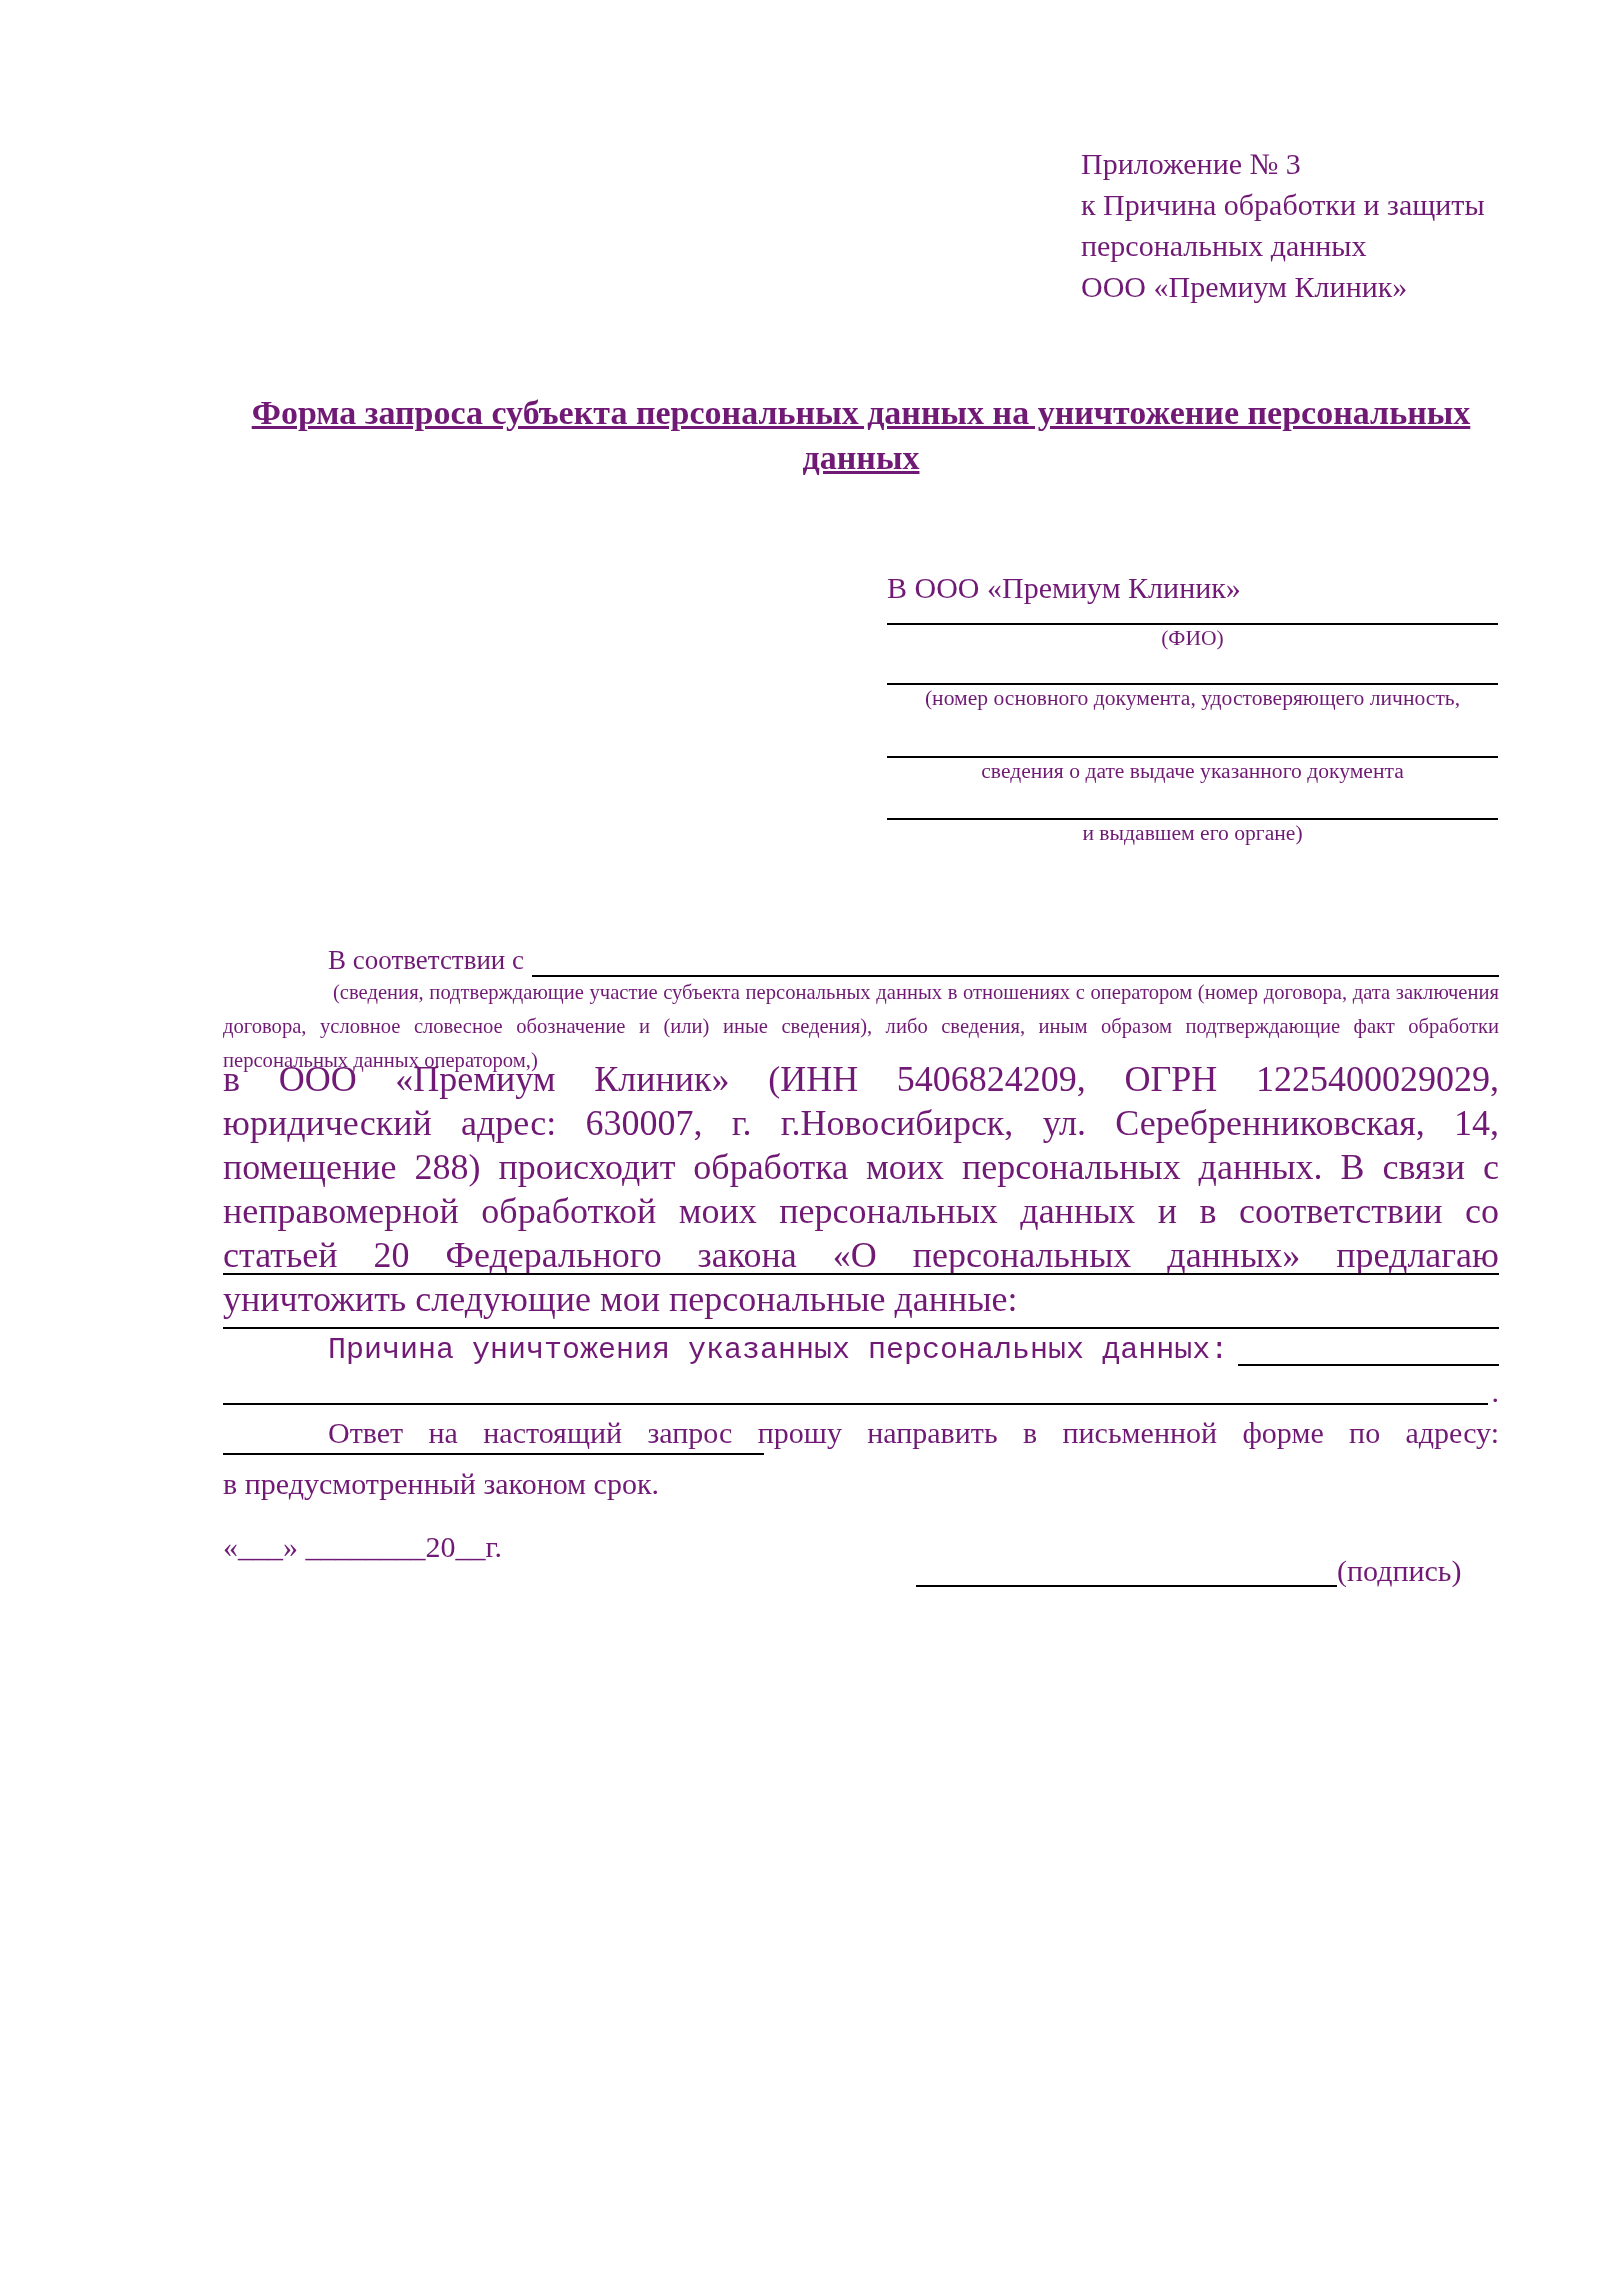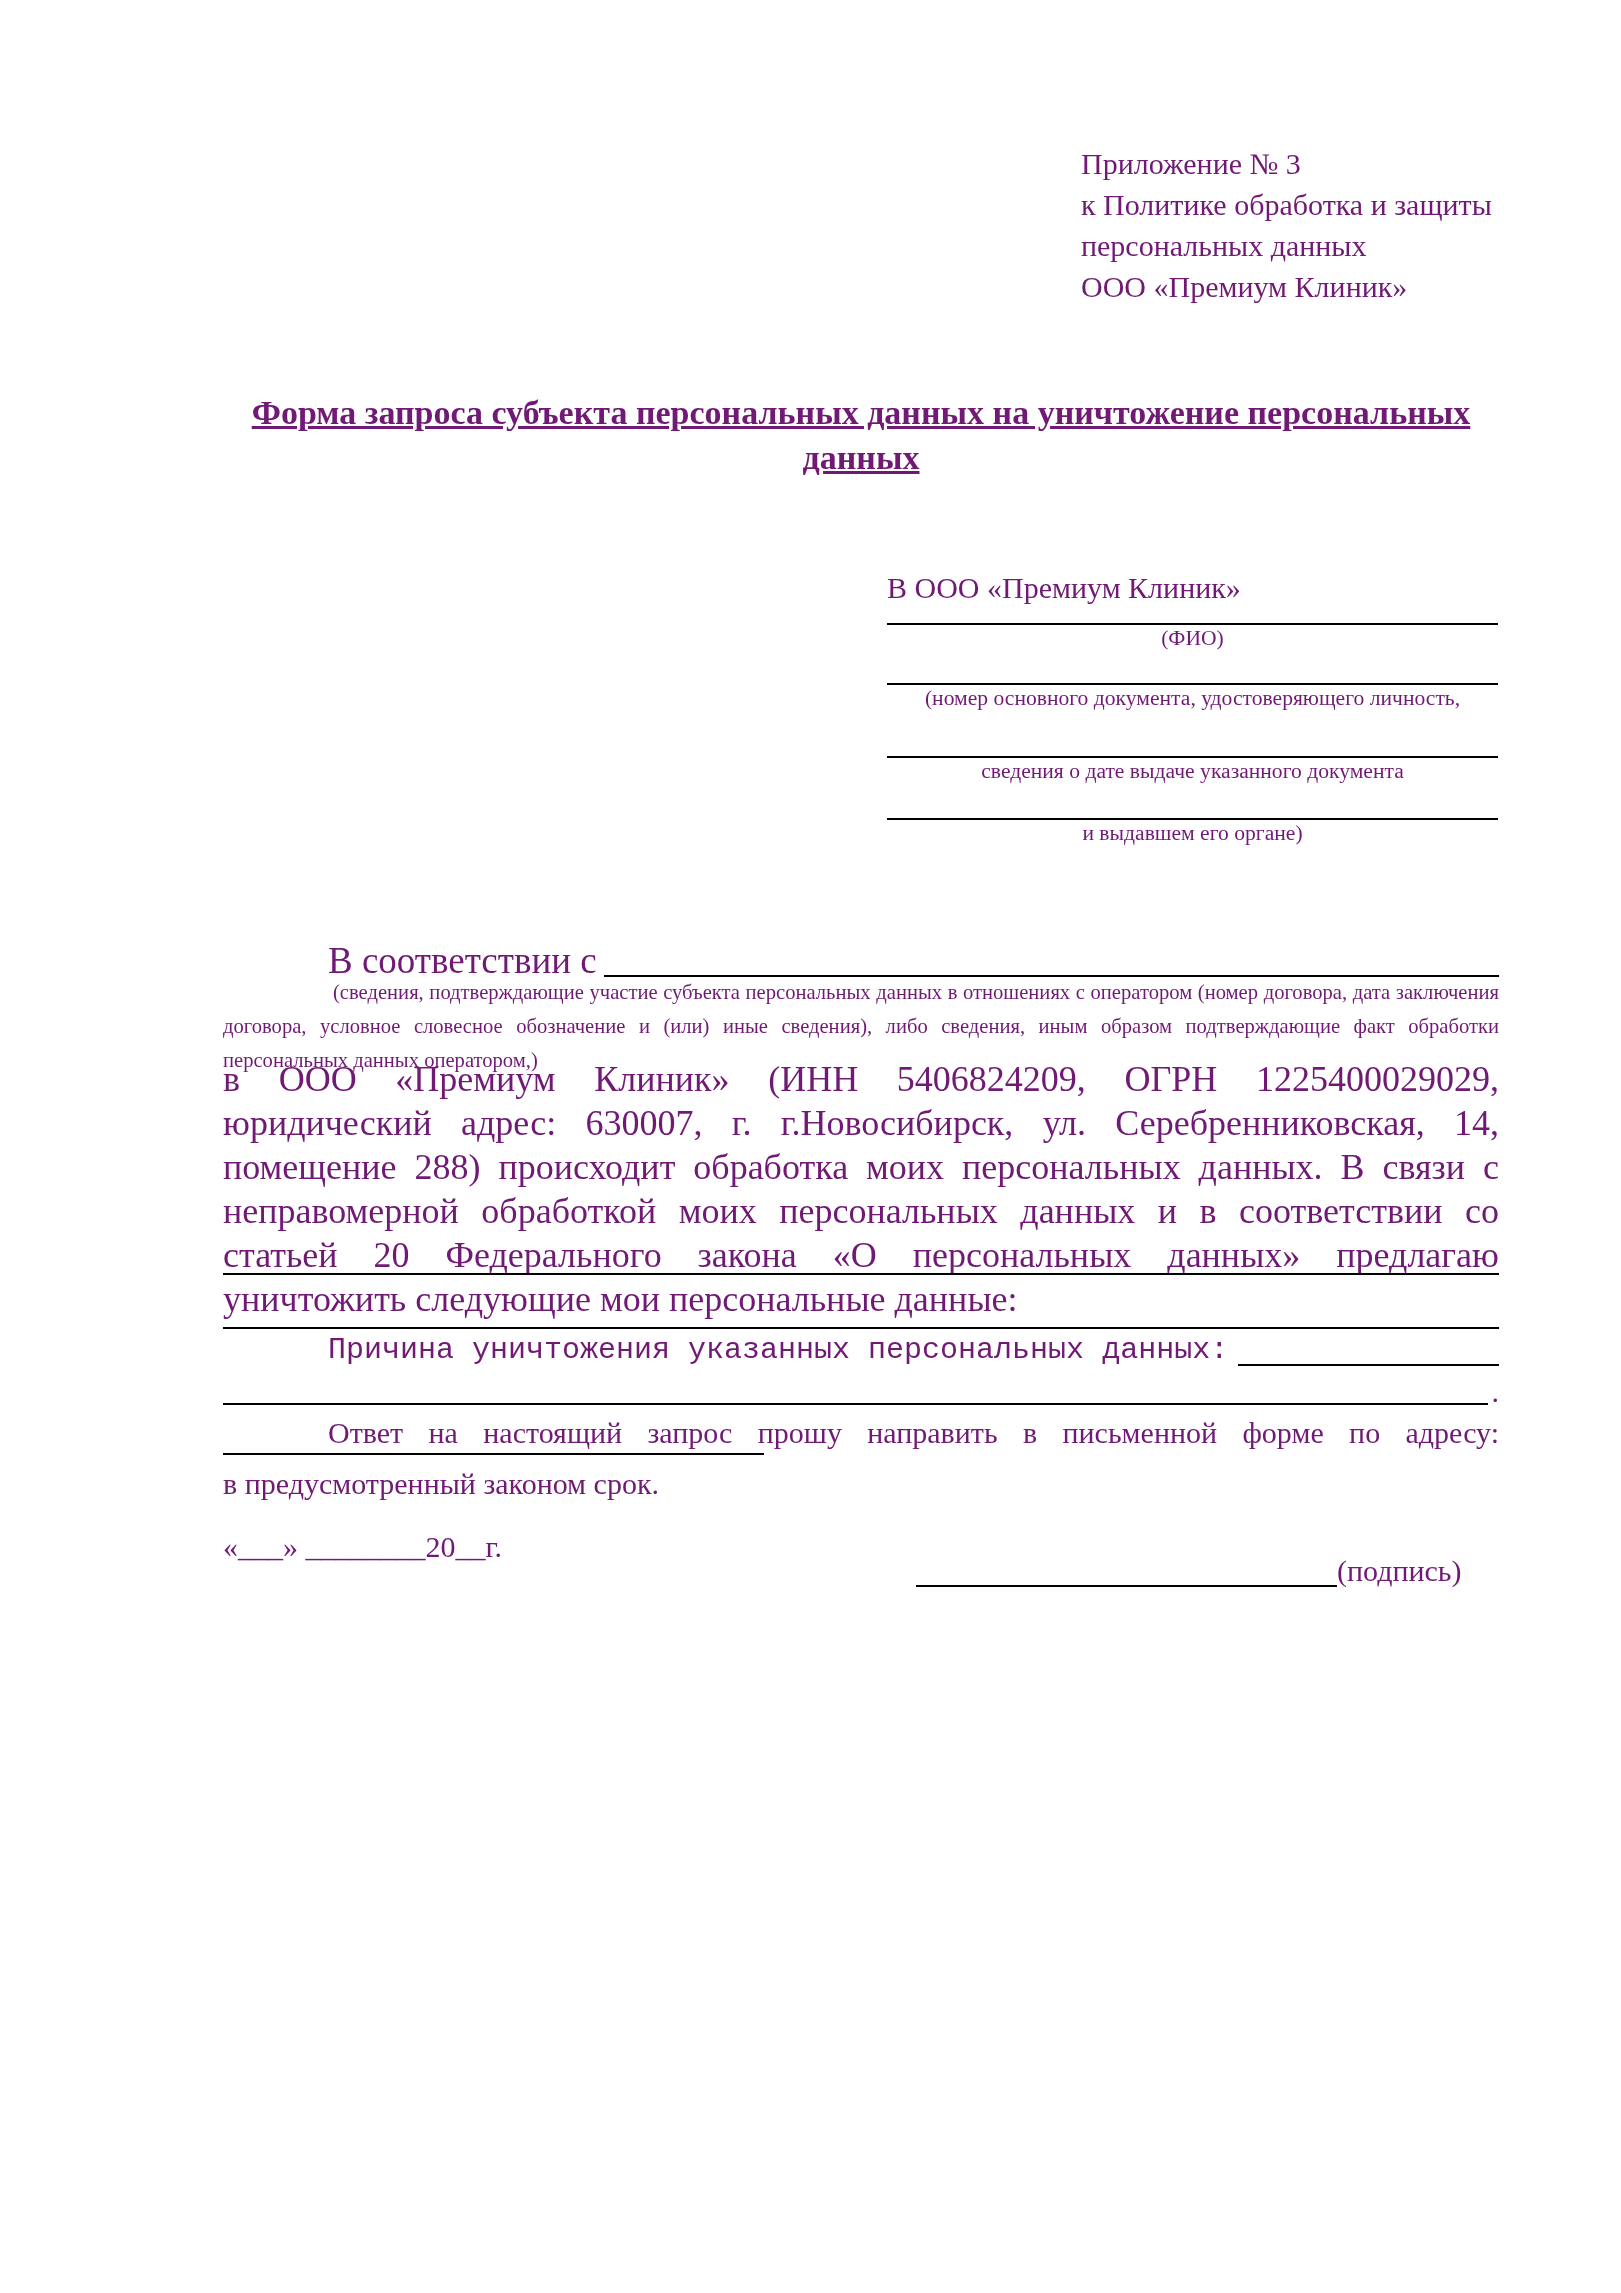--- a/index.html
+++ b/index.html
@@ -29,21 +29,21 @@
   }
   .addr .ul{border-bottom:2.9px solid #000;}
   .addr .u1{height:14.7px;}
   .addr .u2{margin-top:23.5px;height:7.8px;}
   .addr .u3{margin-top:35px;height:7.8px;}
   .addr .u4{margin-top:25.5px;height:7.8px;}
   .cap{font-size:21.6px;line-height:27.4px;text-align:center;white-space:nowrap;}
   
   .accordance-row{
     position:absolute;left:223px;top:939px;width:1276px;box-sizing:border-box;
-    display:flex;padding-left:105px;font-size:37px;line-height:43px;
+    display:flex;padding-left:105px;font-size:27px;line-height:43px;
   }
   .fill{flex:1;border-bottom:2.9px solid #000;margin-bottom:4.9px;margin-left:7.8px;}
   
   .note{
     position:absolute;left:223px;top:975px;width:1276px;
     font-size:20.6px;line-height:34px;text-align:justify;text-indent:110px;
   }
   
   .para{
     position:absolute;left:223px;top:1057px;width:1276px;
@@ -82,21 +82,21 @@
   .sign-group{position:absolute;left:693px;top:0;display:flex;white-space:nowrap;margin-top:24px;}
   .sign-line{width:421px;border-bottom:2.9px solid #000;margin-bottom:4.9px;}
 </style>
 </head>
 <body>
 
 <div class="page">
 
   <div class="hdr">
     <div>Приложение № 3</div>
-    <div>к Политике обработка и защиты</div>
+    <div>к Причина обработки и защиты</div>
     <div>персональных данных</div>
     <div>ООО «Премиум Клиник»</div>
   </div>
 
   <h1 class="title">Форма запроса субъекта персональных данных на уничтожение персональных данных</h1>
 
   <div class="addr">
     <div>В ООО «Премиум Клиник»</div>
     <div class="ul u1"></div>
     <div class="cap">(ФИО)</div>

